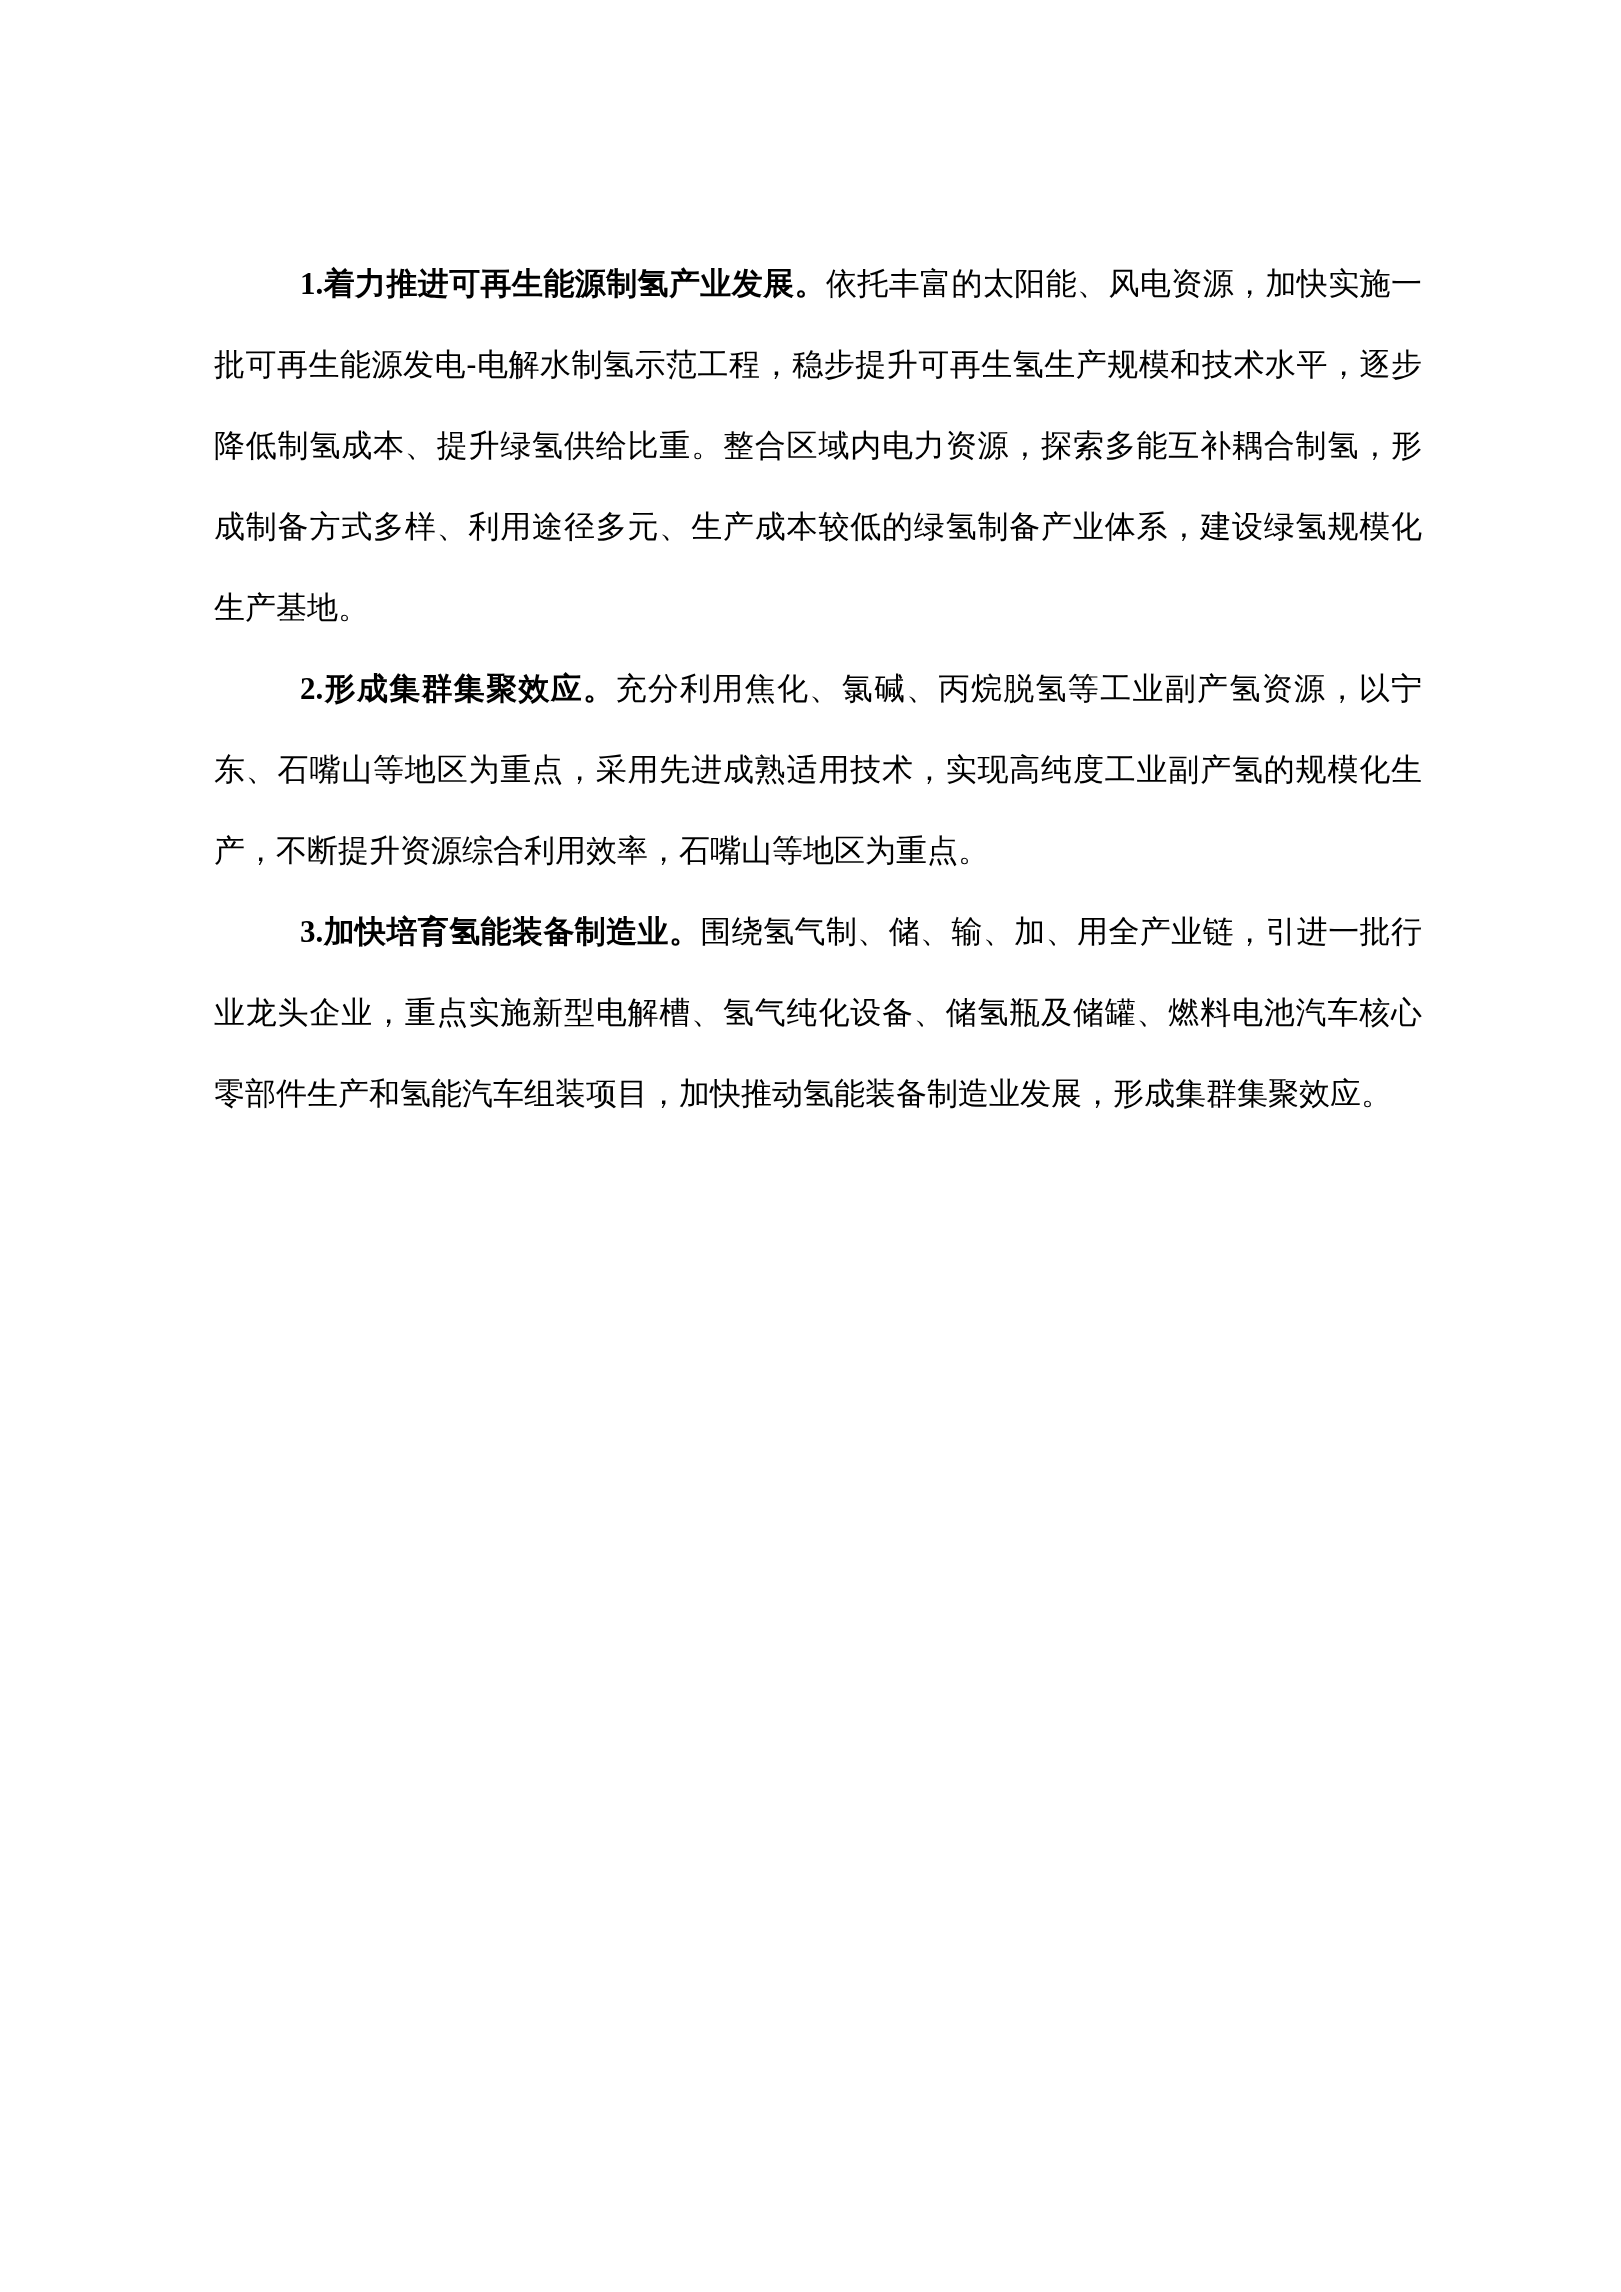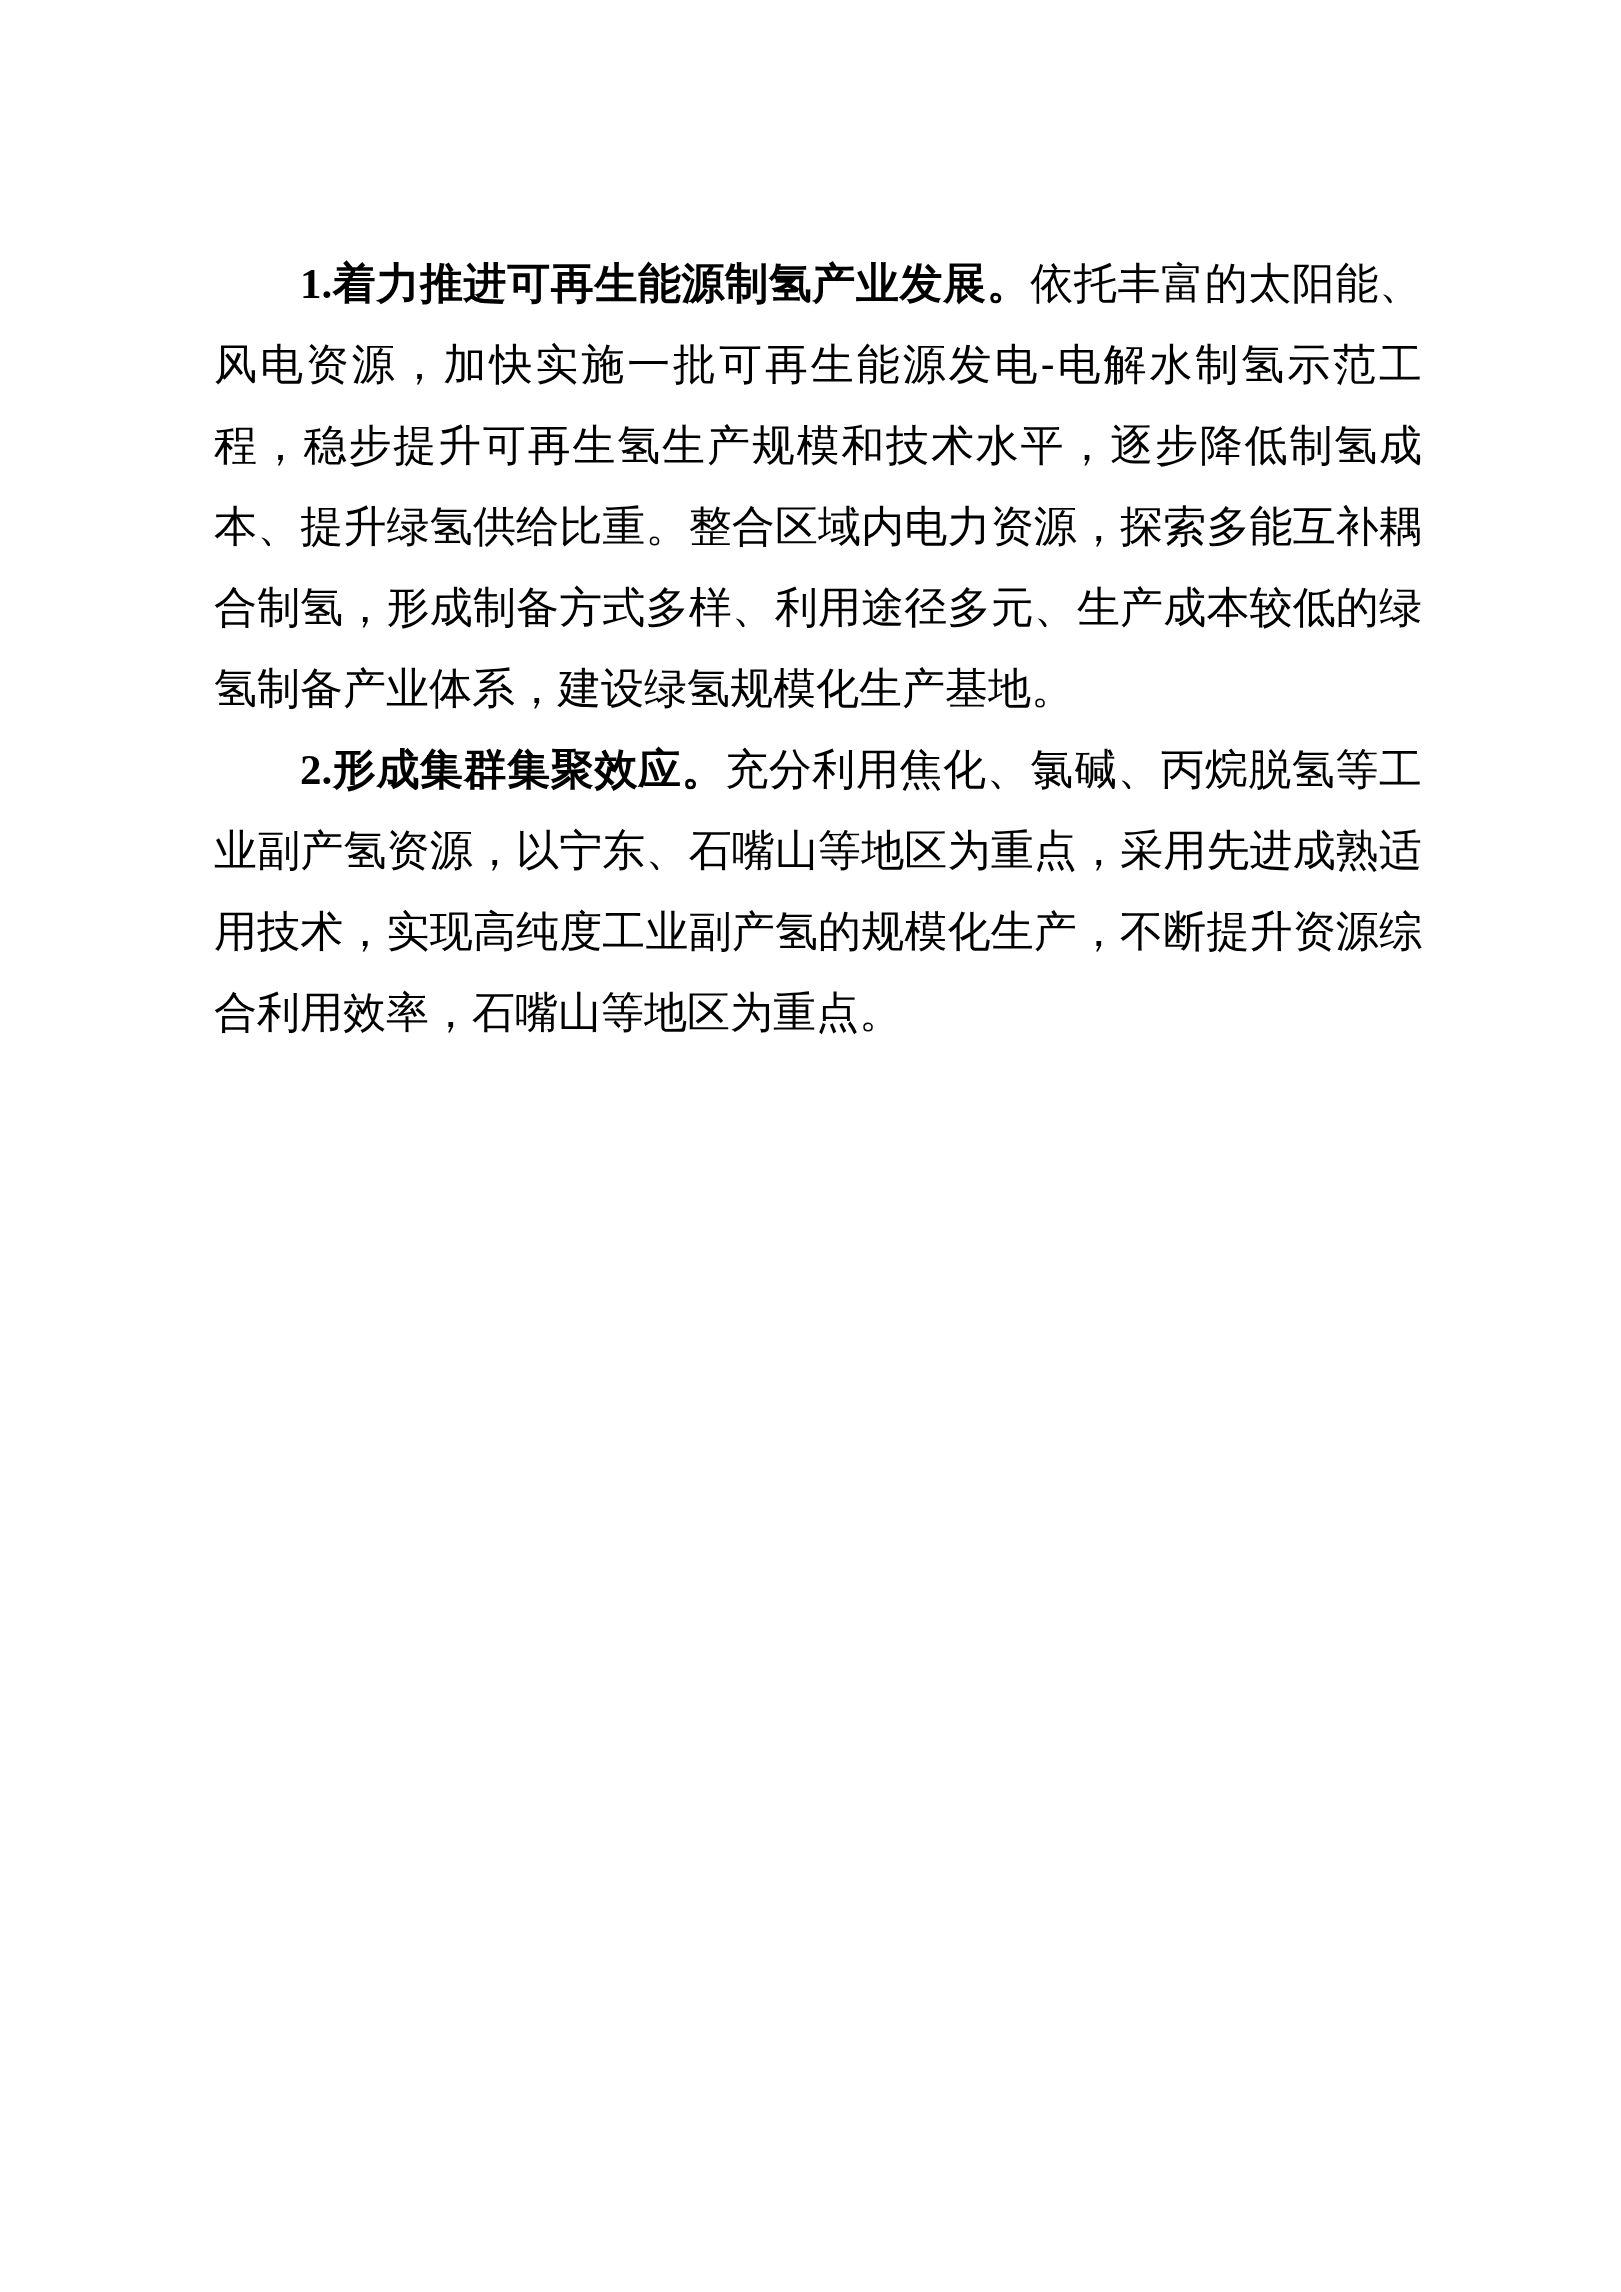--- a/index.html
+++ b/index.html
@@ -21,21 +21,21 @@
   }
   .content {
     position: absolute;
     left: 214px;
     top: 243px;
     width: 1208px;
   }
   .para {
     margin: 0;
     padding: 0;
-    font-size: 43px;
+    font-size: 31px;
     line-height: 81px;
     color: #000000;
     text-align: justify;
     text-indent: 86px;
     letter-spacing: 0;
     word-break: break-all;
   }
   .para .num {
     font-family: "Liberation Serif", serif;
     font-weight: bold;
@@ -50,17 +50,18 @@
 </head>
 <body>
 
 <div class="page">
   <div class="content">
 
     <p class="para"><span class="num">1.</span><span class="head">着力推进可再生能源制氢产业发展。</span><span class="body">依托丰富的太阳能、风电资源，加快实施一批可再生能源发电-电解水制氢示范工程，稳步提升可再生氢生产规模和技术水平，逐步降低制氢成本、提升绿氢供给比重。整合区域内电力资源，探索多能互补耦合制氢，形成制备方式多样、利用途径多元、生产成本较低的绿氢制备产业体系，建设绿氢规模化生产基地。</span></p>
 
     <p class="para"><span class="num">2.</span><span class="head">形成集群集聚效应。</span><span class="body">充分利用焦化、氯碱、丙烷脱氢等工业副产氢资源，以宁东、石嘴山等地区为重点，采用先进成熟适用技术，实现高纯度工业副产氢的规模化生产，不断提升资源综合利用效率，石嘴山等地区为重点。</span></p>
 
+    <p class="para"><span class="num">3.</span><span class="head">加快培育氢能装备制造业。</span><span class="body">围绕氢气制、储、输、加、用全产业链，引进一批行业龙头企业，重点实施新型电解槽、氢气纯化设备、储氢瓶及储罐、燃料电池汽车核心零部件生产和氢能汽车组装项目，加快推动氢能装备制造业发展，形成集群集聚效应。</span></p>
 
 
   </div>
 </div>
 
 
 </body></html>

